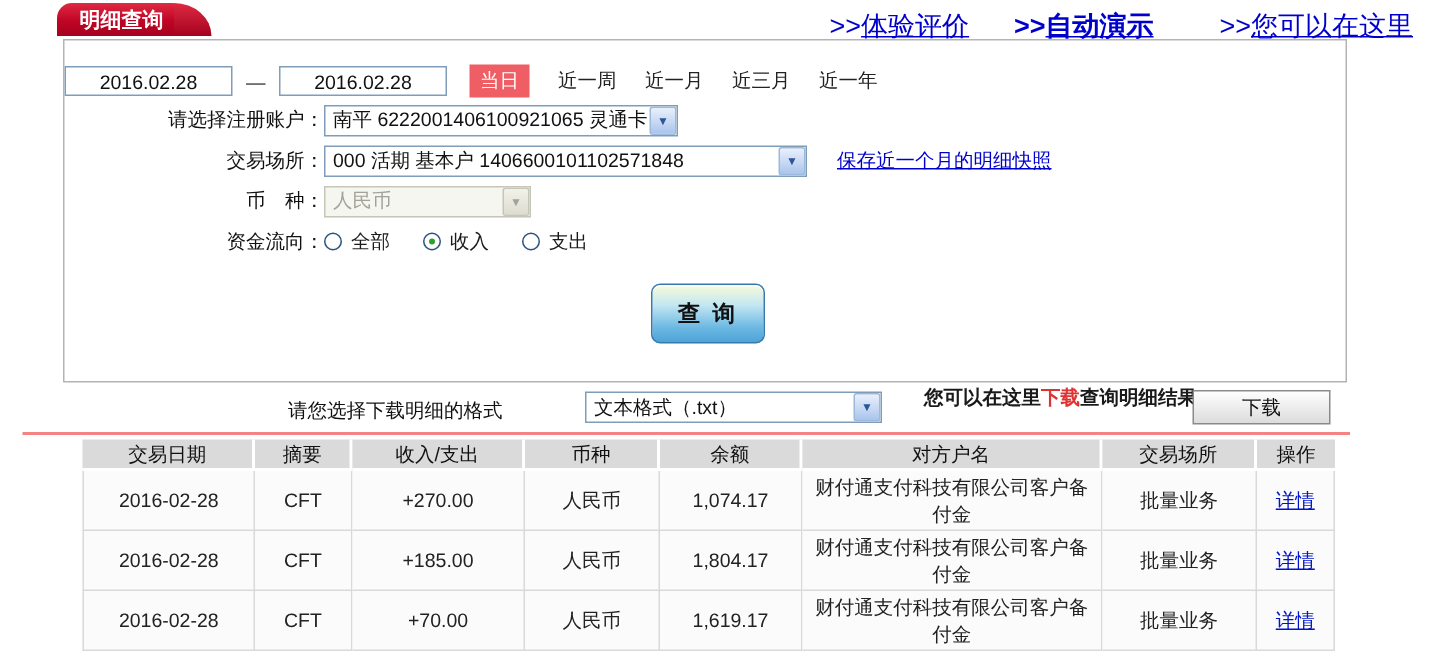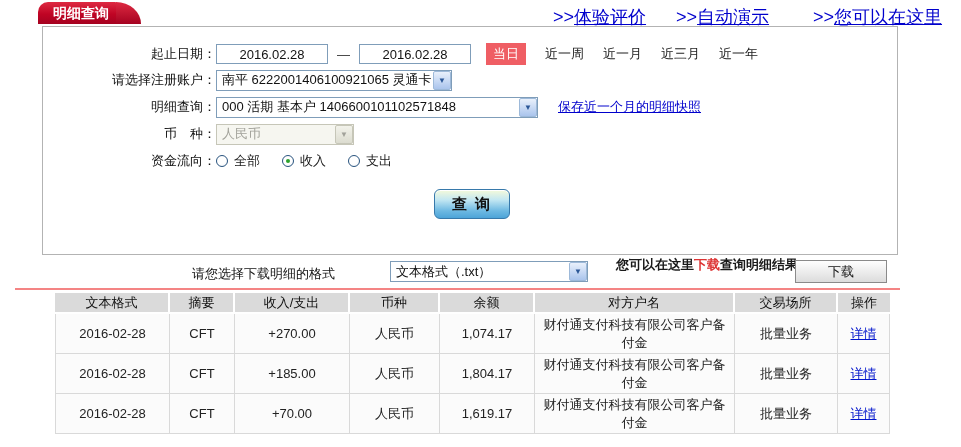--- a/index.html
+++ b/index.html
@@ -9,21 +9,21 @@
 
   
   .tab { position:absolute; left:38px; top:2px; height:22px; line-height:22px;
          padding:0 8px 0 15px; background:linear-gradient(180deg,#de2a42 0%,#c00424 55%,#a50220 100%);
          color:#fff; font-weight:bold; font-size:14px; border-radius:10px 2px 0 0; z-index:3; }
   .tab::after { content:""; position:absolute; right:-24px; top:0; width:25px; height:22px;
          background:linear-gradient(180deg,#de2a42,#a50220);
          border-radius:0 100% 0 0 / 0 100% 0 0; }
   .toplink { position:absolute; top:5px; color:#0000cc; font-size:18px; cursor:pointer; white-space:nowrap; }
   .toplink .txt { text-decoration:underline; }
-  .tl1 { left:553px; } .tl2 { left:676px; } .tl3 { left:813px; }
+  .tl1 { left:553px; } .tl2 { left:676px;font-weight:bold; } .tl3 { left:813px; }
 
   
   .panel { position:absolute; left:42px; top:26px; width:856px; height:229px;
            border:1px solid #b3b3b3; background:#fff; }
   .frow { position:absolute; left:0; display:flex; align-items:center; height:22px; white-space:nowrap; }
   .flabel { width:173px; text-align:right; color:#111; }
   .r1 { top:16px; } .r2 { top:42px; } .r3 { top:69px; } .r4 { top:96px; } .r5 { top:123px; }
 
   .date-input { width:112px; height:20px; border:1px solid #7f9db9; background:#fff;
                 text-align:center; font-size:13px; font-family:inherit; color:#111; }
@@ -47,21 +47,21 @@
   .lnk { color:#0000cc; text-decoration:underline; cursor:pointer; }
   .snap-link { margin-left:20px; }
 
   .radio-item { display:inline-flex; align-items:center; margin-right:22px; cursor:pointer; }
   .radio { width:12px; height:12px; border:1px solid #28537e; border-radius:50%;
            background:radial-gradient(circle at 35% 30%, #ffffff 55%, #e8eef4); position:relative;
            display:inline-block; margin-right:6px; }
   .radio.checked::after { content:""; position:absolute; left:3px; top:3px; width:4px; height:4px;
            border-radius:50%; background:#2ca22c; }
 
-  .query-btn { position:absolute; left:391px; top:162px; width:76px; height:30px;
+  .query-btn { position:absolute; left:391px; top:162px; width:76px; height:40px;
            border:1px solid #3779ab; border-radius:6px; font-family:inherit;
            background:linear-gradient(180deg,#f6fbda 0%,#c3e7f2 35%,#6cb8e2 75%,#4da4d8 100%);
            font-size:15px; font-weight:bold; color:#111; letter-spacing:2px; cursor:pointer;
            box-shadow:inset 0 1px 0 #ffffff; }
 
   
   .dl-label { position:absolute; left:192px; top:265px; color:#111; }
   .dl-select { position:absolute; left:390px; top:261px; width:198px; }
   .dl-hint { position:absolute; left:616px; top:256px; white-space:nowrap;font-weight:bold; }
   .dl-hint .red { color:#dd3333; }
@@ -90,41 +90,40 @@
   <div class="tab">
     <span>明细查询</span>
   </div>
   <a class="toplink tl1"><span>&gt;&gt;</span><span class="txt">体验评价</span></a>
   <a class="toplink tl2"><span>&gt;&gt;</span><span class="txt">自动演示</span></a>
   <a class="toplink tl3"><span>&gt;&gt;</span><span class="txt">您可以在这里</span></a>
 
   <div class="panel">
 
     <div class="frow r1">
-      <span class="flabel">起止日期：</span>
       <input class="date-input" value="2016.02.28" style="">
       <span class="dash">—</span>
       <input class="date-input" value="2016.02.28" style="">
       <span class="qr active">当日</span>
       <span class="qr">近一周</span>
       <span class="qr">近一月</span>
       <span class="qr">近三月</span>
       <span class="qr">近一年</span>
     </div>
 
     <div class="frow r2">
       <span class="flabel">请选择注册账户：</span>
       <span class="xp-select w-reg">
         <span class="val">南平 6222001406100921065 灵通卡</span>
         <span class="arrow">▼</span>
       </span>
     </div>
 
     <div class="frow r3">
-      <span class="flabel">明细查询：</span>
+      <span class="flabel">交易场所：</span>
       <span class="xp-select w-sub">
         <span class="val">000 活期 基本户 1406600101102571848</span>
         <span class="arrow">▼</span>
       </span>
       <a class="lnk snap-link">保存近一个月的明细快照</a>
     </div>
 
     <div class="frow r4">
       <span class="flabel">币　种：</span>
       <span class="xp-select disabled w-cur">
@@ -167,21 +166,21 @@
         <col style="width:65px">
         <col style="width:115px">
         <col style="width:90px">
       <col style="width:95px">
         <col style="width:200px">
         <col style="width:103px">
         <col style="width:52px">
     </colgroup>
     <thead>
       <tr>
-        <th>文本格式</th>
+        <th>交易日期</th>
         <th>摘要</th>
         <th>收入/支出</th>
         <th>币种</th>
         <th>余额</th>
         <th>对方户名</th>
         <th>交易场所</th>
         <th>操作</th>
       </tr>
     </thead>
     <tbody class="rows">

